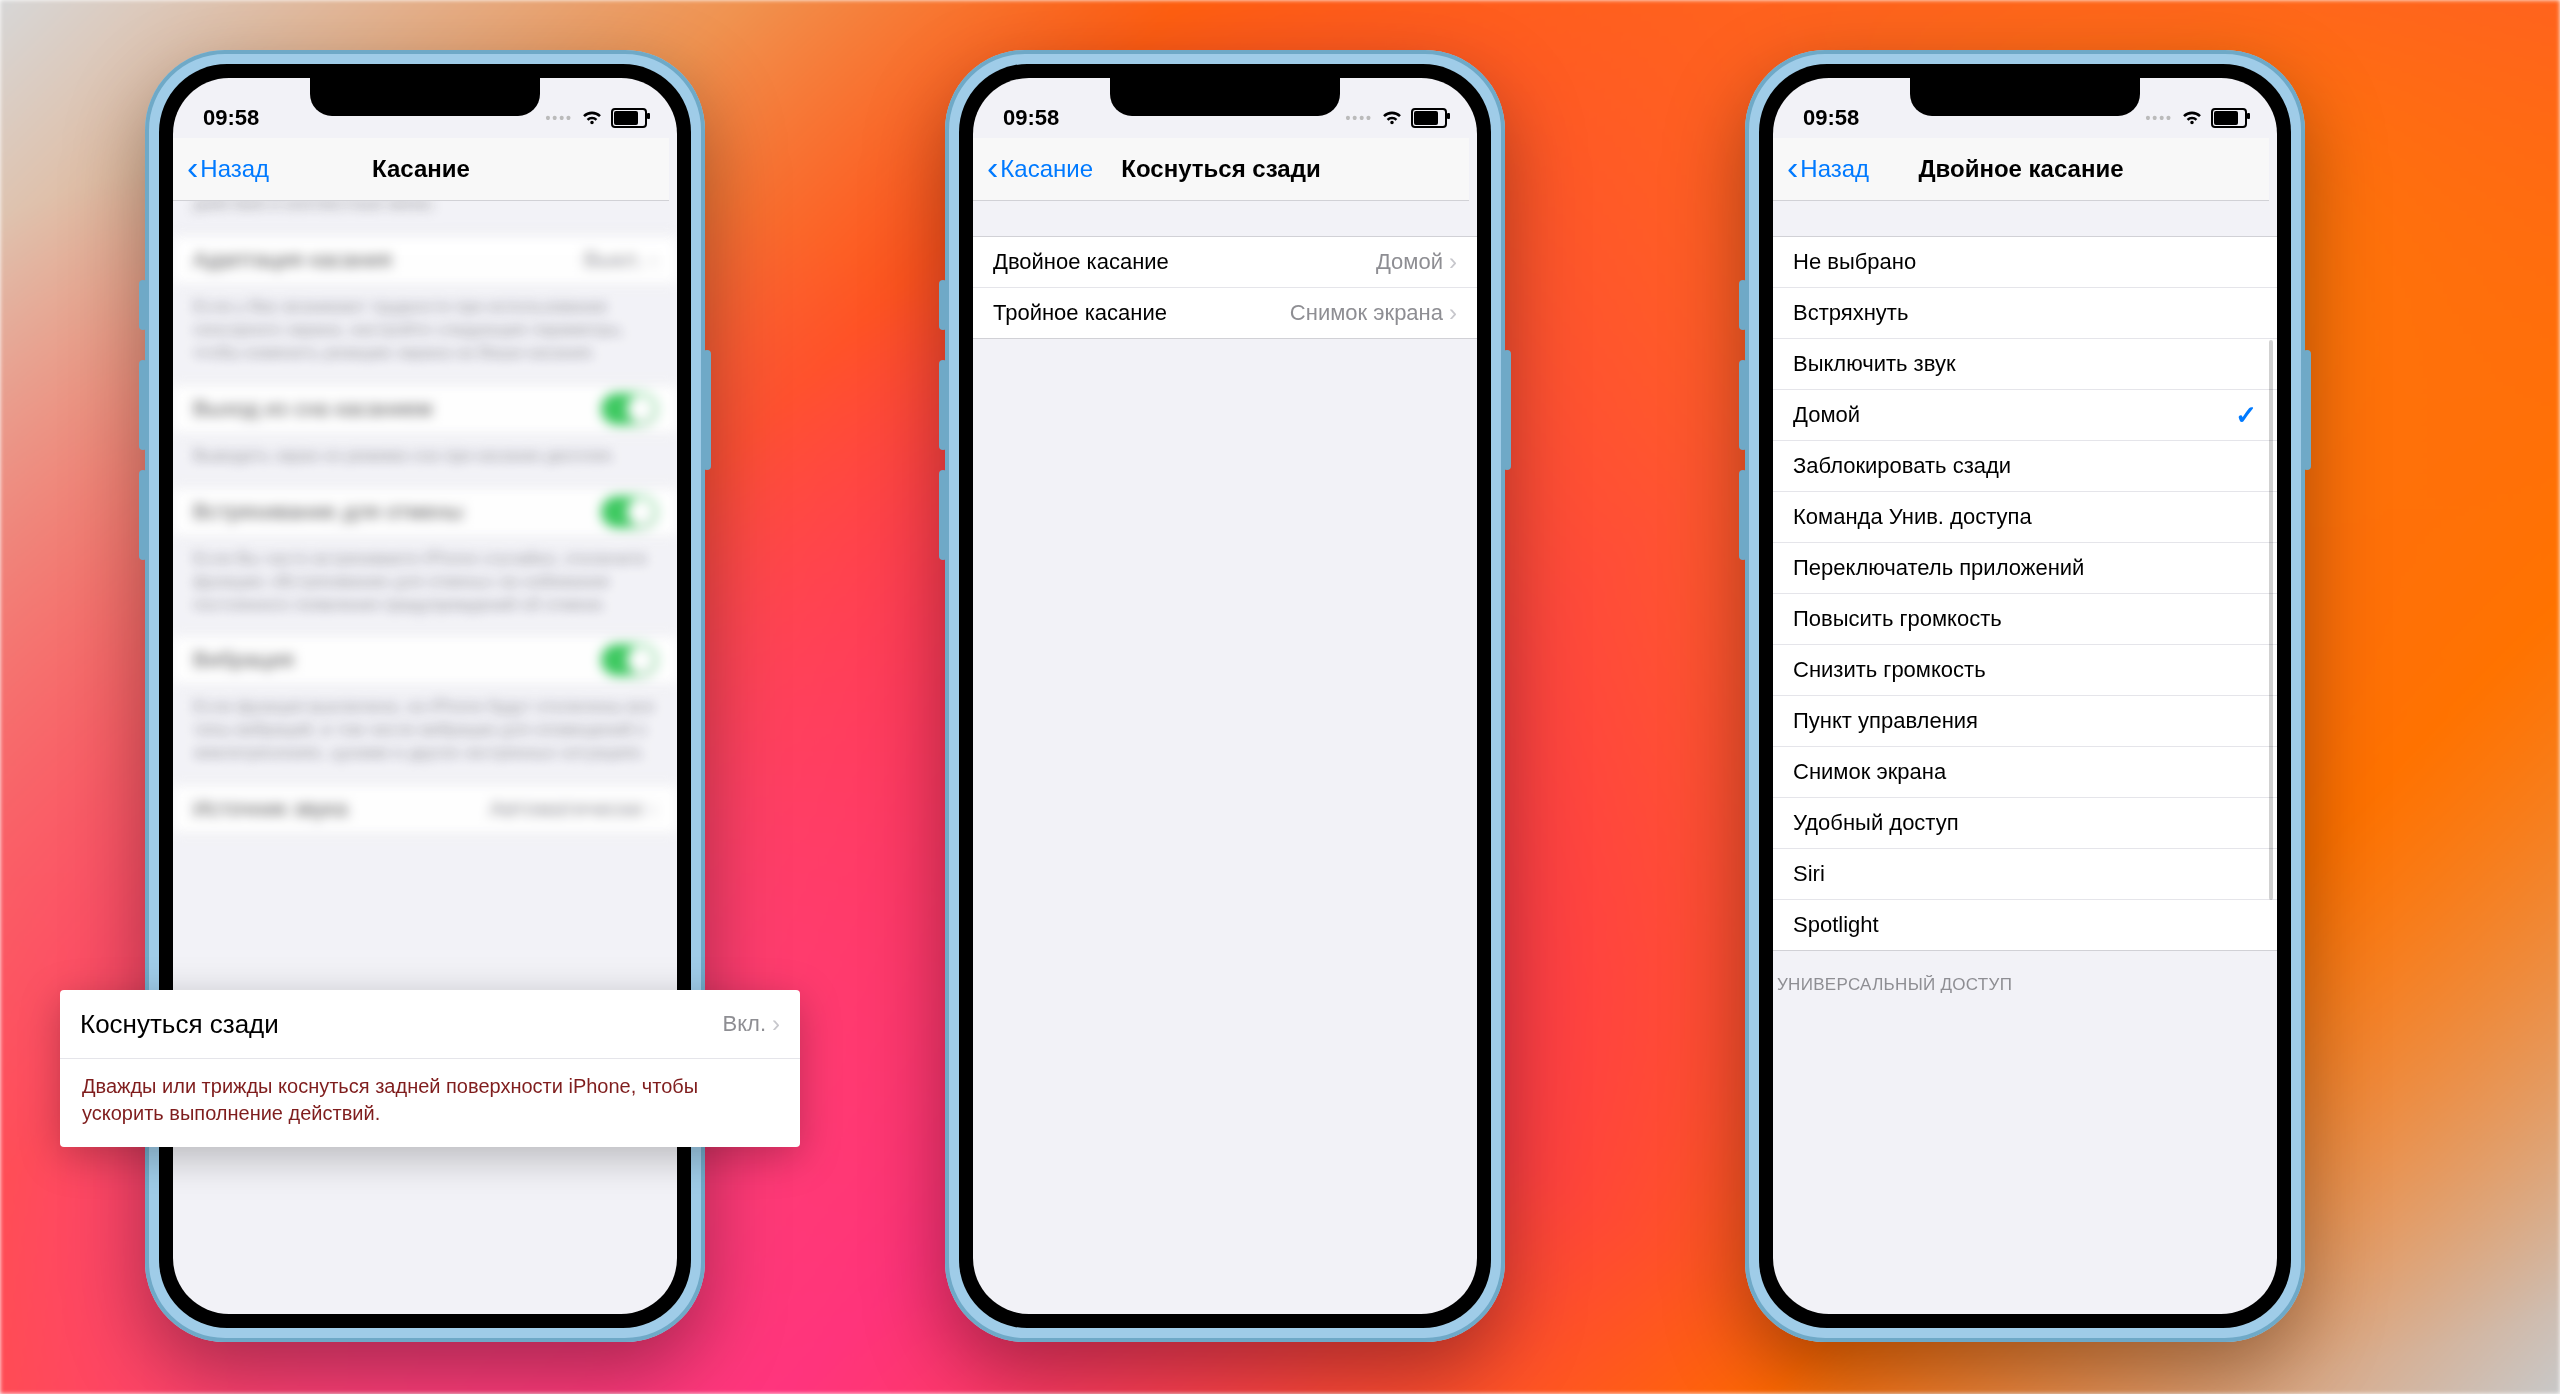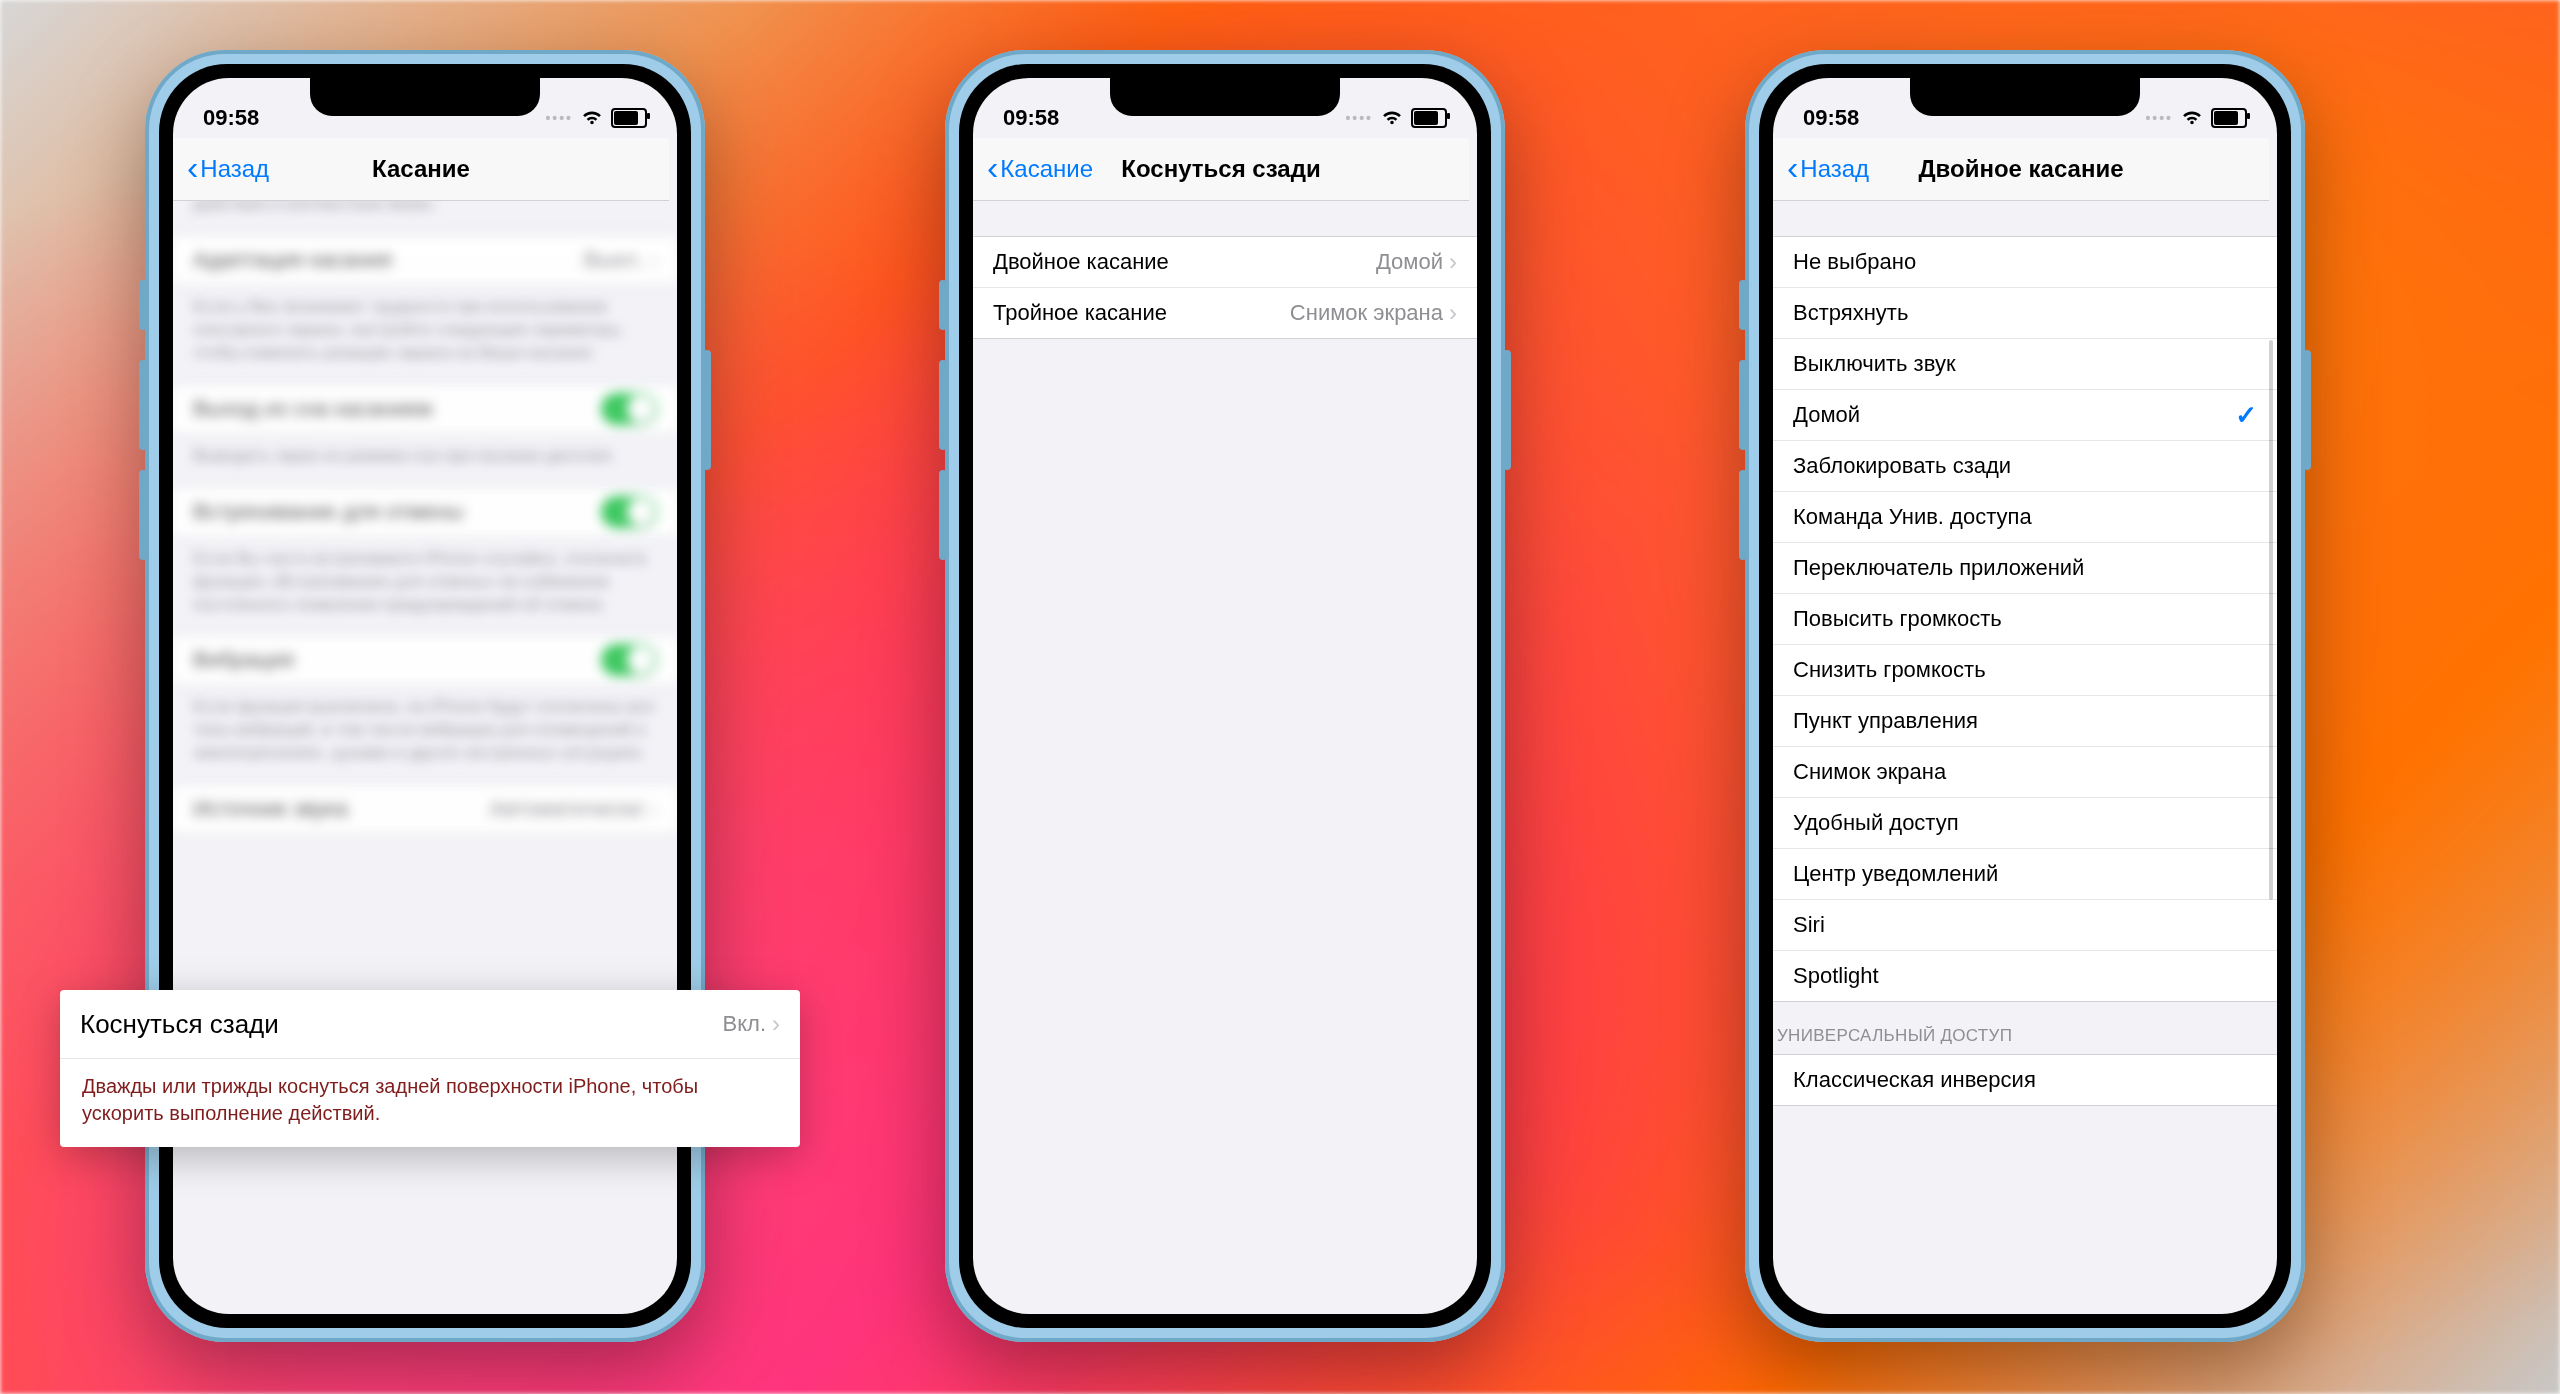--- a/index.html
+++ b/index.html
@@ -264,33 +264,25 @@
             <div class="row">
               <span>Пункт управления</span>
             </div>
             <div class="row">
               <span>Снимок экрана</span>
             </div>
             <div class="row">
               <span>Удобный доступ</span>
             </div>
             <div class="row">
-              <span>Центр уведомлений</span>
-            </div>
-            <div class="row">
               <span>Siri</span>
             </div>
             <div class="row">
               <span>Spotlight</span>
             </div>
           </div>
       <div class="section-header">УНИВЕРСАЛЬНЫЙ ДОСТУП</div>
-      <div class="group" id="p3group2">
-            <div class="row">
-              <span>Классическая инверсия</span>
-            </div>
-          </div>
       <div class="scroll-ind"></div>
     </div>
   </div>
 </div>
 
 </div>
 
 </body></html>

